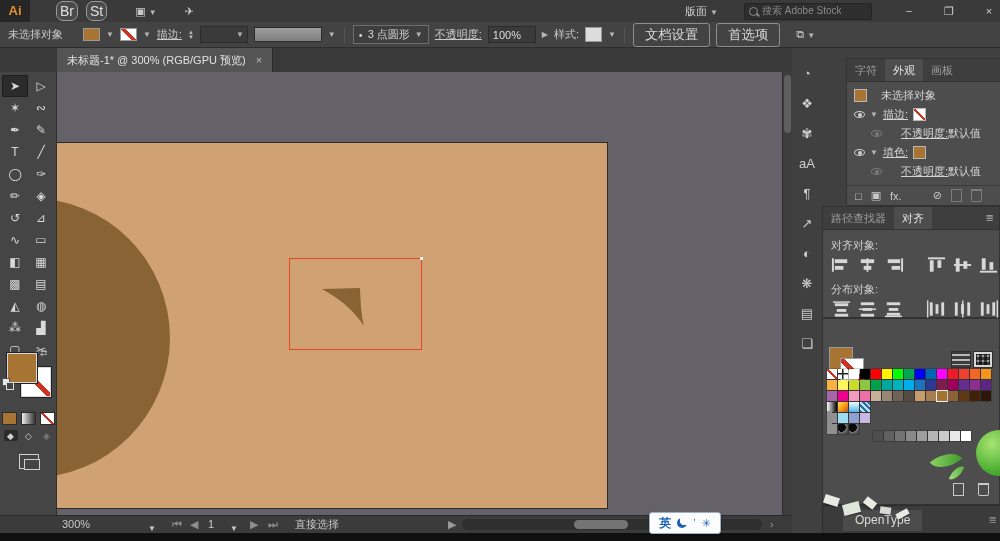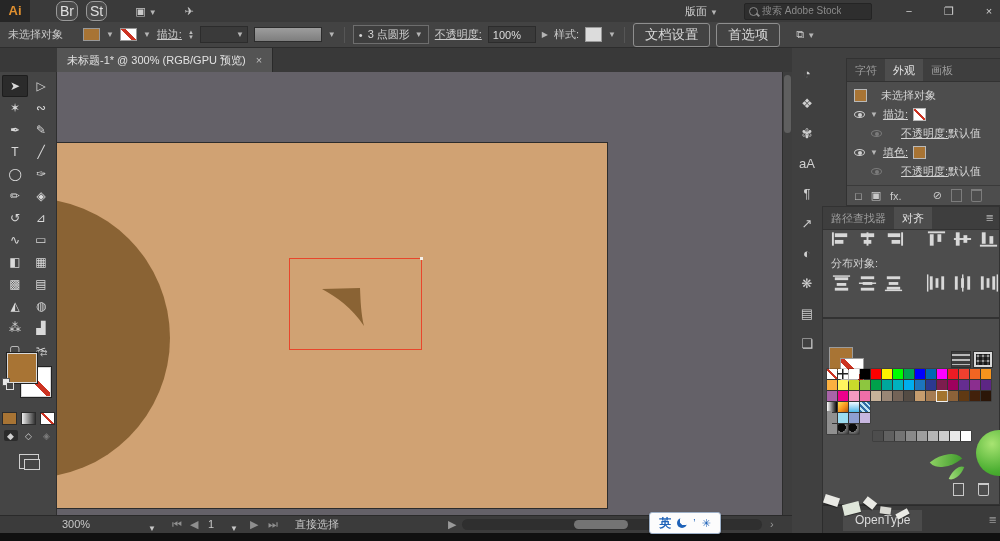--- a/index.html
+++ b/index.html
@@ -332,20 +332,21 @@
       <span class="trashi gicon"></span>
     </div>
   </div>
 
   <div class="panel" id="panel-align" style="left:822px;top:206px;width:178px;height:112px;">
     <div class="ptabs" id="align-tabs">
         <span class="ptab">路径查找器</span>
         <span class="ptab active">对齐</span>
         <span class="pmenu">≣</span>
       </div>
+    <div class="al-label">对齐对象:</div>
     <div class="al-row" id="align-icons">
         <span class="aicon">
           <svg width="21" height="18" viewBox="0 0 22 18" fill="#d8d8d8">
             <rect x="1" y="2" width="2" height="14"></rect>
             <rect x="4" y="3" width="13" height="4"></rect>
             <rect x="4" y="10" width="9" height="4"></rect>
           </svg>
         </span>
         <span class="aicon">
           <svg width="21" height="18" viewBox="0 0 22 18" fill="#d8d8d8">

